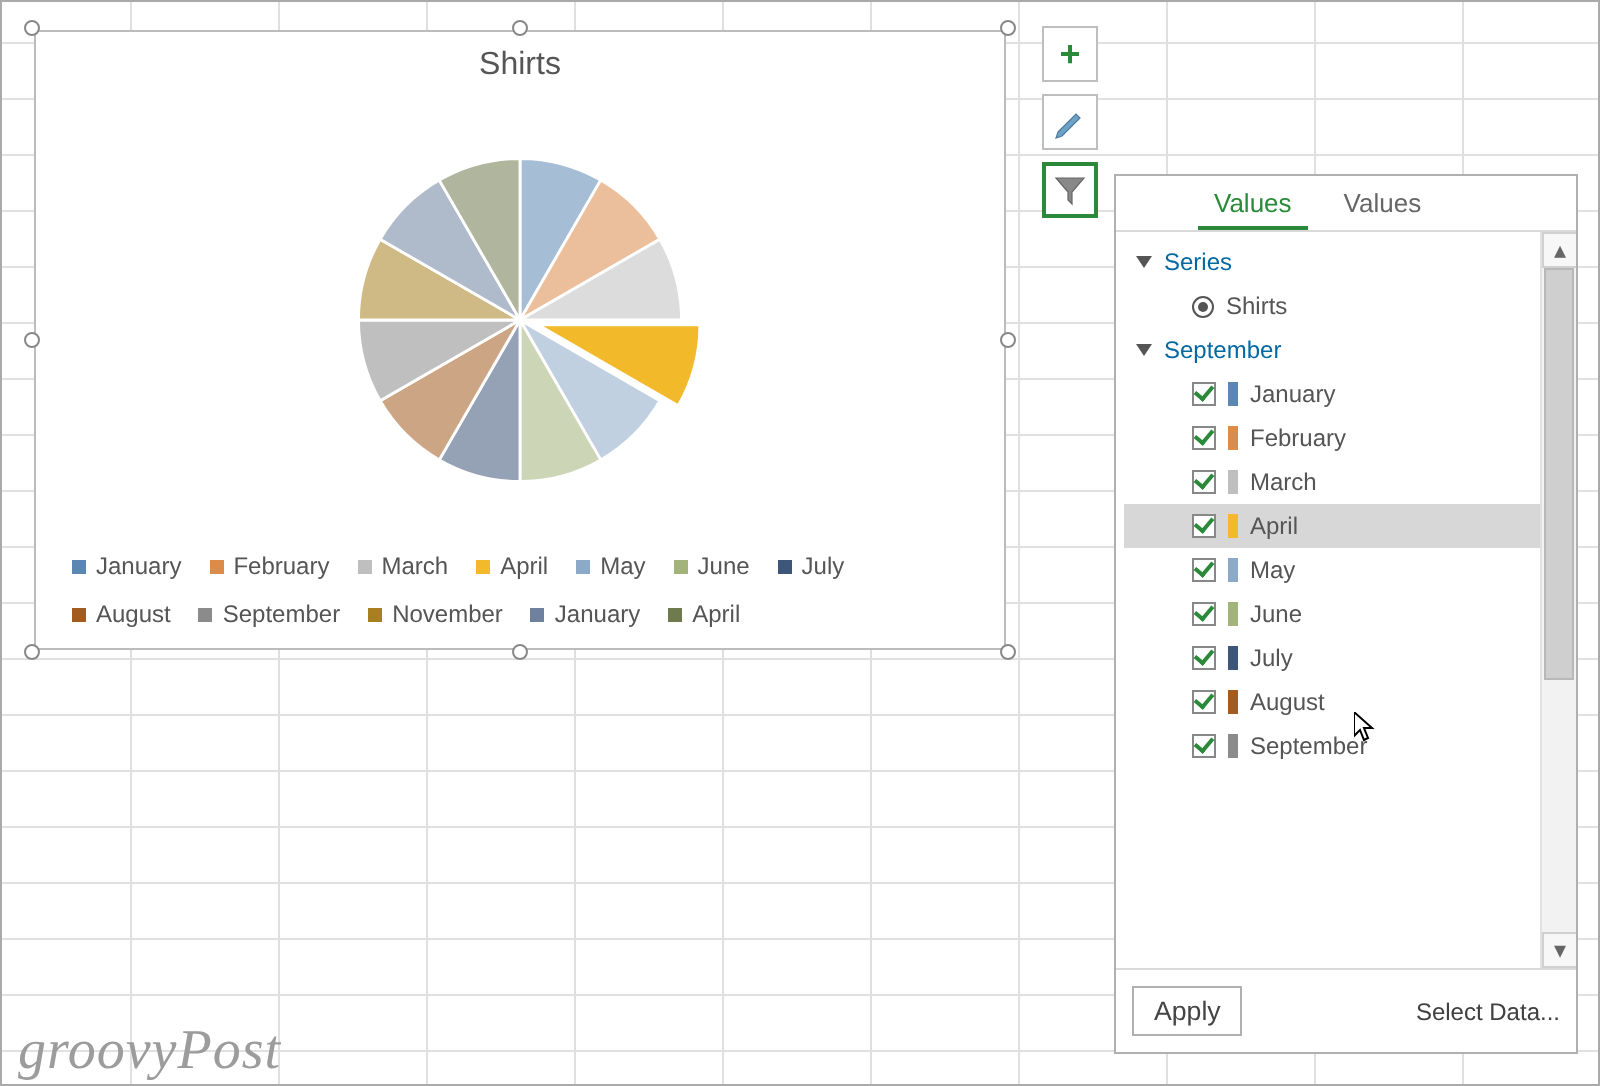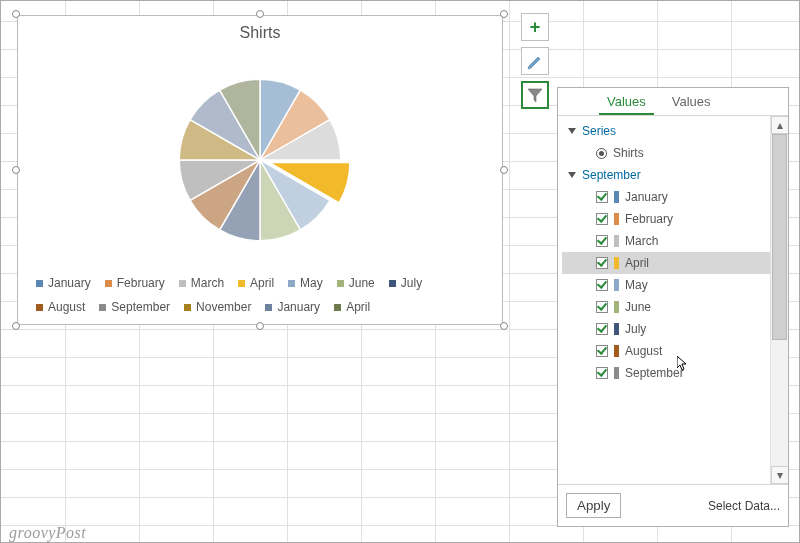--- a/index.html
+++ b/index.html
@@ -222,21 +222,21 @@
   }
   .linklike {
     color: #404040;
     cursor: pointer;
   }
   .watermark {
     position: absolute;
     left: 8px; bottom: 0px;
     font-family: Georgia, serif;
     font-style: italic;
-    font-size: 16px;
+    font-size: 28px;
     color: #9c9c9c;
     letter-spacing: 0.5px;
   }
   .cursor-arrow {
     position: absolute;
     width: 12px; height: 16px;
     pointer-events: none;
   }
 </style>
 </head>

